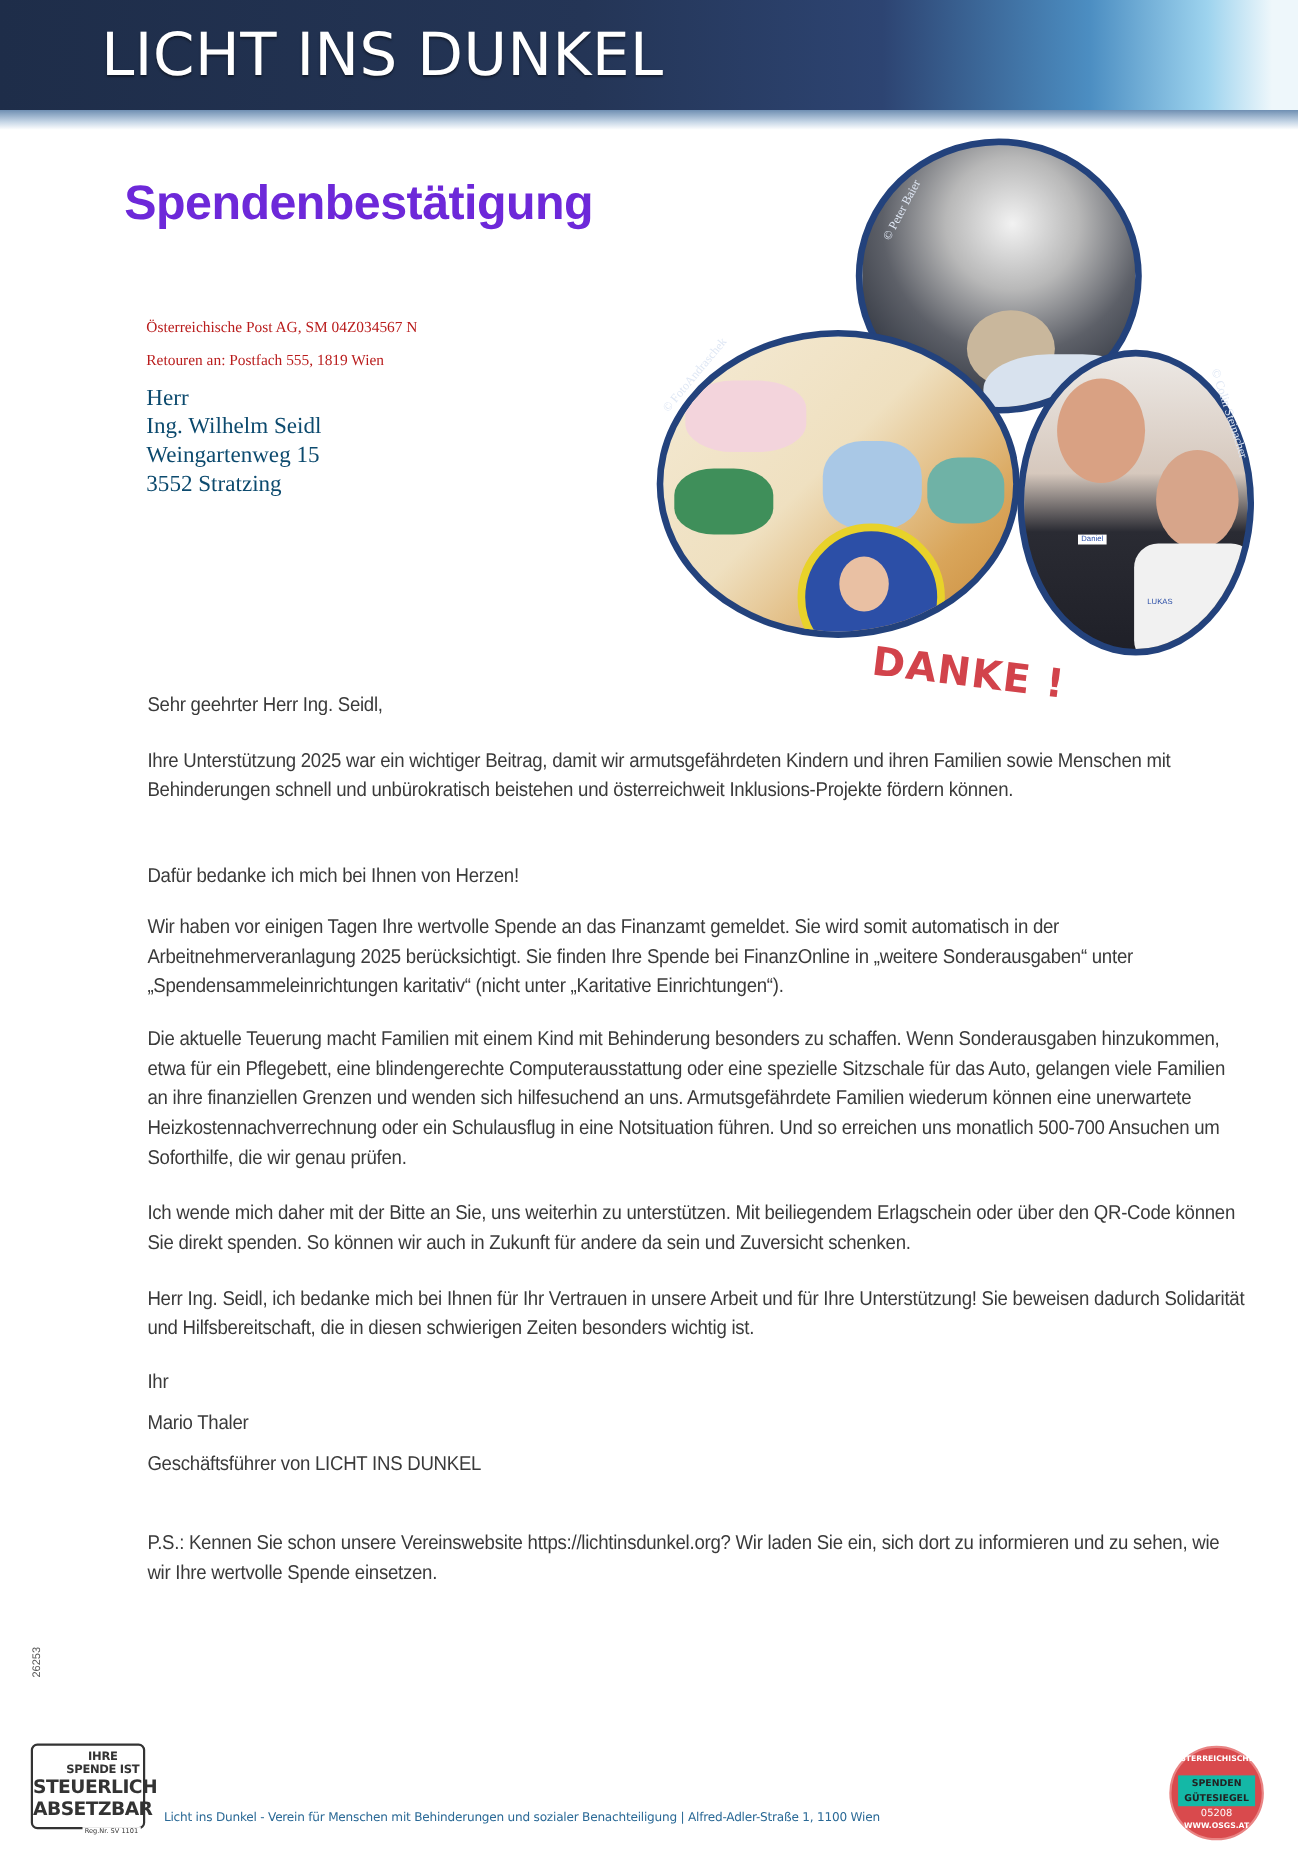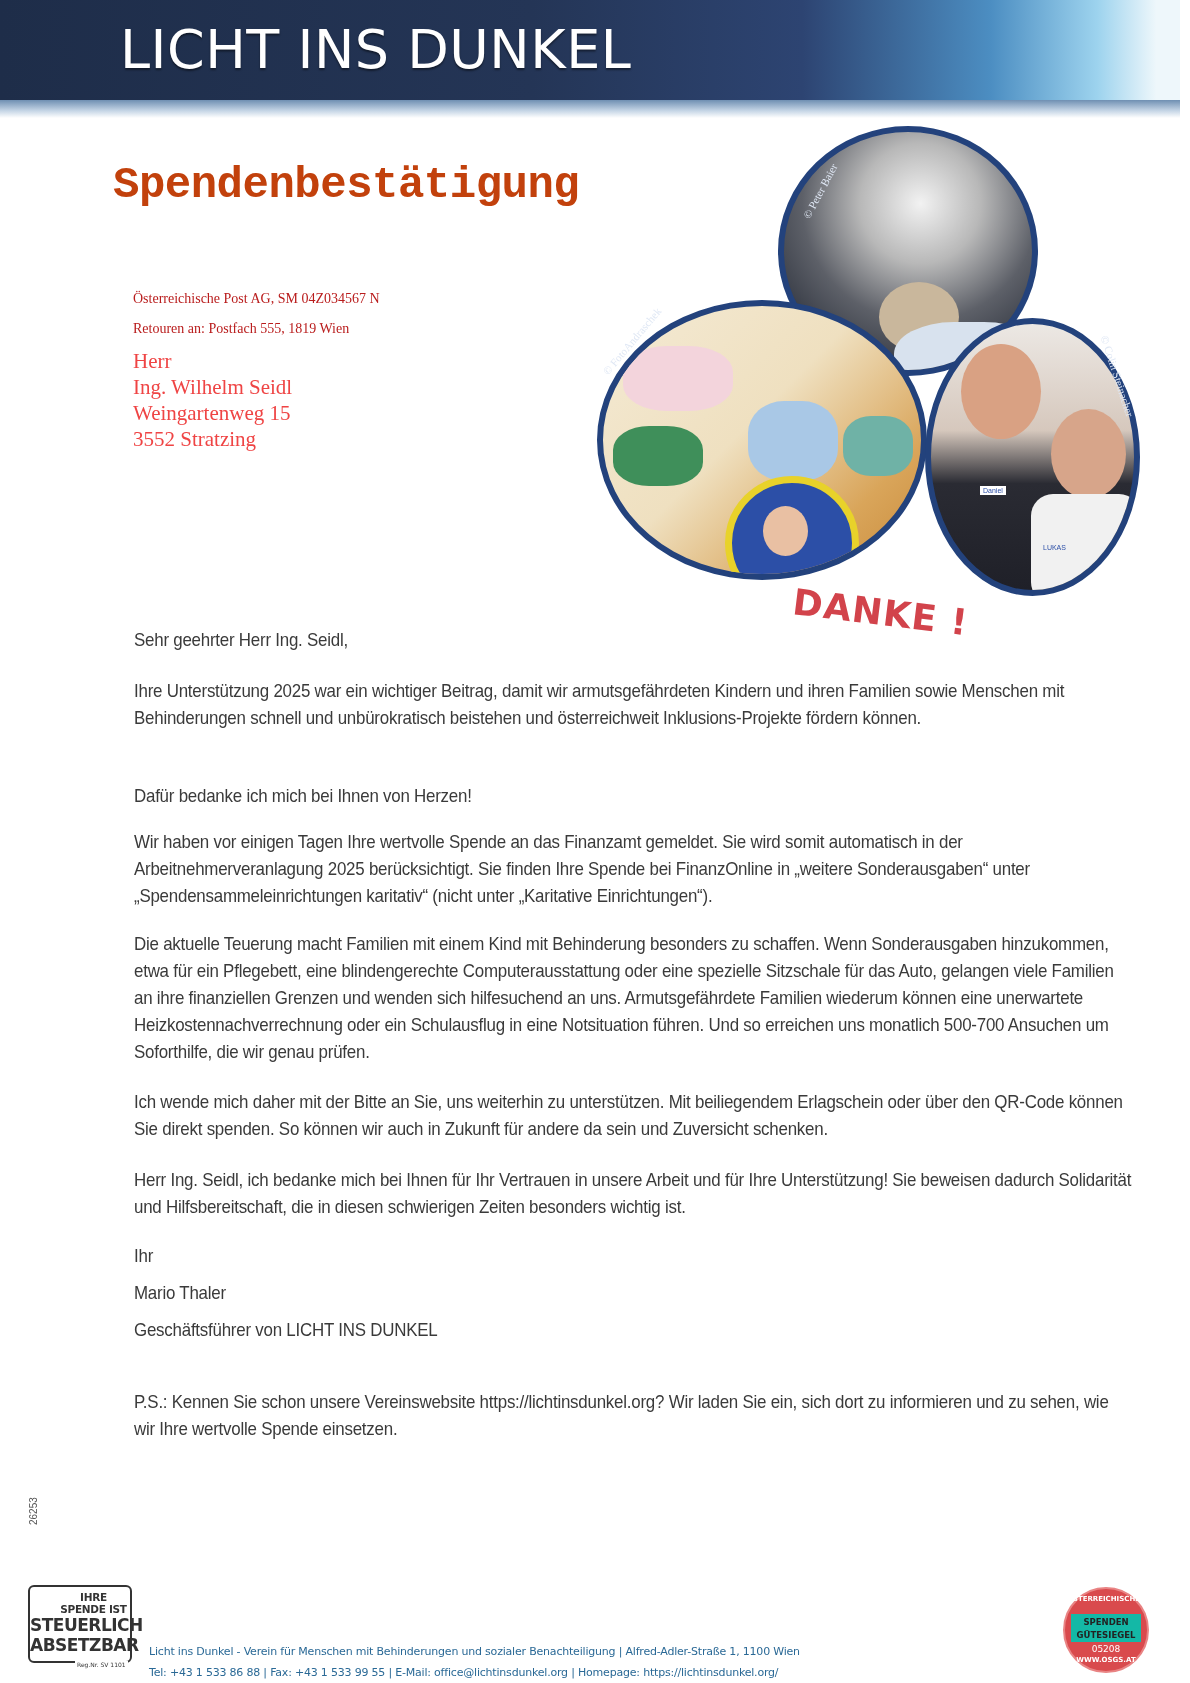--- a/index.html
+++ b/index.html
@@ -9,32 +9,32 @@
   }
   .header-band {
     position:absolute; left:0; top:0; width:1180px; height:100px;
     background: linear-gradient(90deg, #1e2d49 0%, #243556 45%, #2d4472 68%, #4c8ec2 84%, #9dd3ee 93%, #eef7fb 98%);
   }
   .header-shadow {
     position:absolute; left:0; top:100px; width:1180px; height:18px;
     background: linear-gradient(180deg, #6f8fb2 0%, #c6d6e6 60%, rgba(255,255,255,0) 100%);
   }
   .brand {
-    position:absolute; left:120px; top:18px; font-size:54px; color:#ffffff;
+    position:absolute; left:92px; top:18px; font-size:54px; color:#ffffff;
     font-family:"DejaVu Sans", sans-serif; font-weight:normal; letter-spacing:0.5px;
     text-shadow: 0 2px 2px rgba(0,0,0,0.45);
   }
   .doc-title {
     position:absolute; left:113px; top:160px; font-size:44px; font-weight:bold;
-    color:#c2410c; font-family:Liberation Mono, monospace; letter-spacing:-0.5px;text-align:center;
+    color:#6d28d9; font-family:Liberation Sans, sans-serif; letter-spacing:-0.5px;text-align:center;
   }
   .postal { position:absolute; left:133px; font-family:"Liberation Serif", serif; font-size:14px; color:#b91c1c; }
   .postal.l1 { top:291px; }
   .postal.l2 { top:321px; }
-  .addr { position:absolute; left:133px; top:348px; font-family:"Liberation Serif", serif; font-size:21px; line-height:26px; color:#ef4444; }
+  .addr { position:absolute; left:133px; top:348px; font-family:"Liberation Serif", serif; font-size:21px; line-height:26px; color:#0c4a6e; }
   .addr div { white-space:nowrap; }
 
   .photo { position:absolute; border-radius:50%; border:6px solid #23427c; overflow:hidden; box-sizing:border-box; }
   .photo-horse { left:778px; top:126px; width:260px; height:250px;
     background: radial-gradient(circle at 55% 30%, #f2f2f2 0%, #b8b8b8 28%, #5d6068 55%, #2a2f3a 85%); }
   .photo-horse .child { position:absolute; left:95px; top:150px; width:80px; height:70px; border-radius:50%; background:#c9b79c; }
   .photo-horse .shirt { position:absolute; left:110px; top:190px; width:150px; height:80px; border-radius:40%; background:#d8e2ee; }
   .photo-kids { left:597px; top:300px; width:330px; height:280px;
     background: linear-gradient(135deg, #f4ead4 0%, #efe0c0 45%, #d9a55a 78%, #c98a3a 100%); }
   .photo-kids .tube { position:absolute; left:122px; top:170px; width:120px; height:120px; border-radius:50%; border:7px solid #e8d22a; background:#2c4fa7; }
@@ -173,21 +173,20 @@
 
 <div class="badge-tax">
   <div class="t1">IHRE SPENDE IST</div>
   <div class="t2">STEUERLICH</div>
   <div class="t3">ABSETZBAR</div>
   <div class="reg">Reg.Nr. SV 1101</div>
 </div>
 
 <div class="footer">
   <div class="line">Licht ins Dunkel - Verein für Menschen mit Behinderungen und sozialer Benachteiligung | Alfred-Adler-Straße 1, 1100 Wien</div>
-  <div class="line">Tel: +43 1 533 86 88 | Fax: +43 1 533 99 55 | E-Mail: office@lichtinsdunkel.org | Homepage: https://lichtinsdunkel.org/</div>
 </div>
 
 <div class="seal">
   <div class="top">ÖSTERREICHISCHES</div>
   <div class="band">
     <div>SPENDEN</div>
     <div>GÜTESIEGEL</div>
   </div>
   <div class="num">05208</div>
   <div class="url">WWW.OSGS.AT</div>

